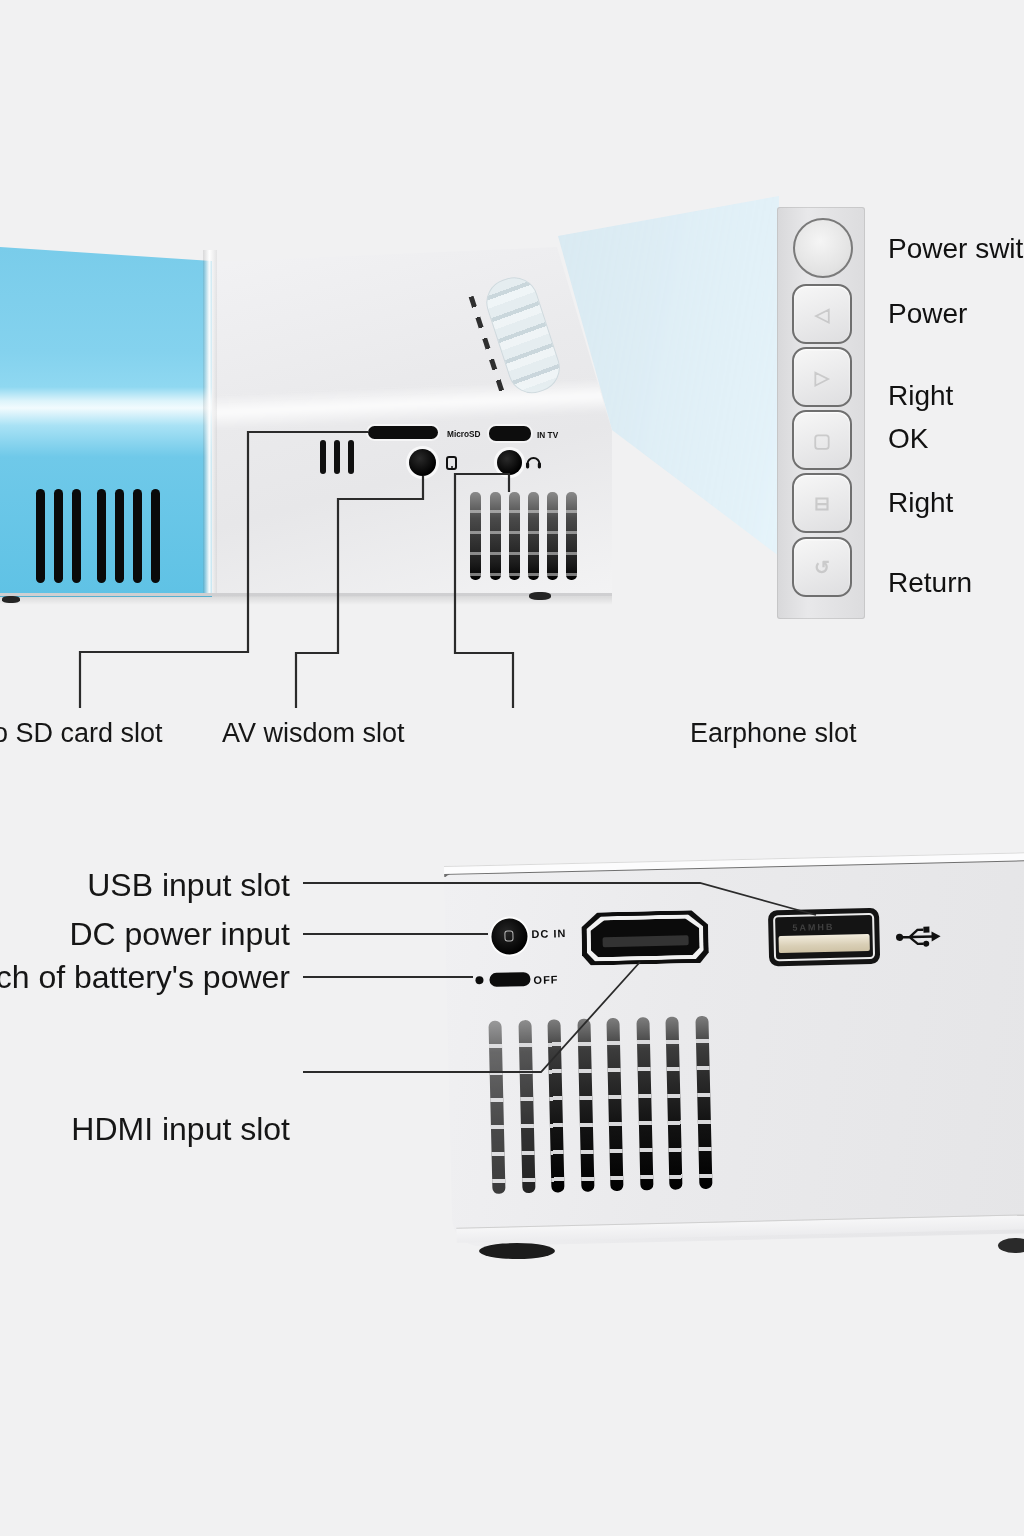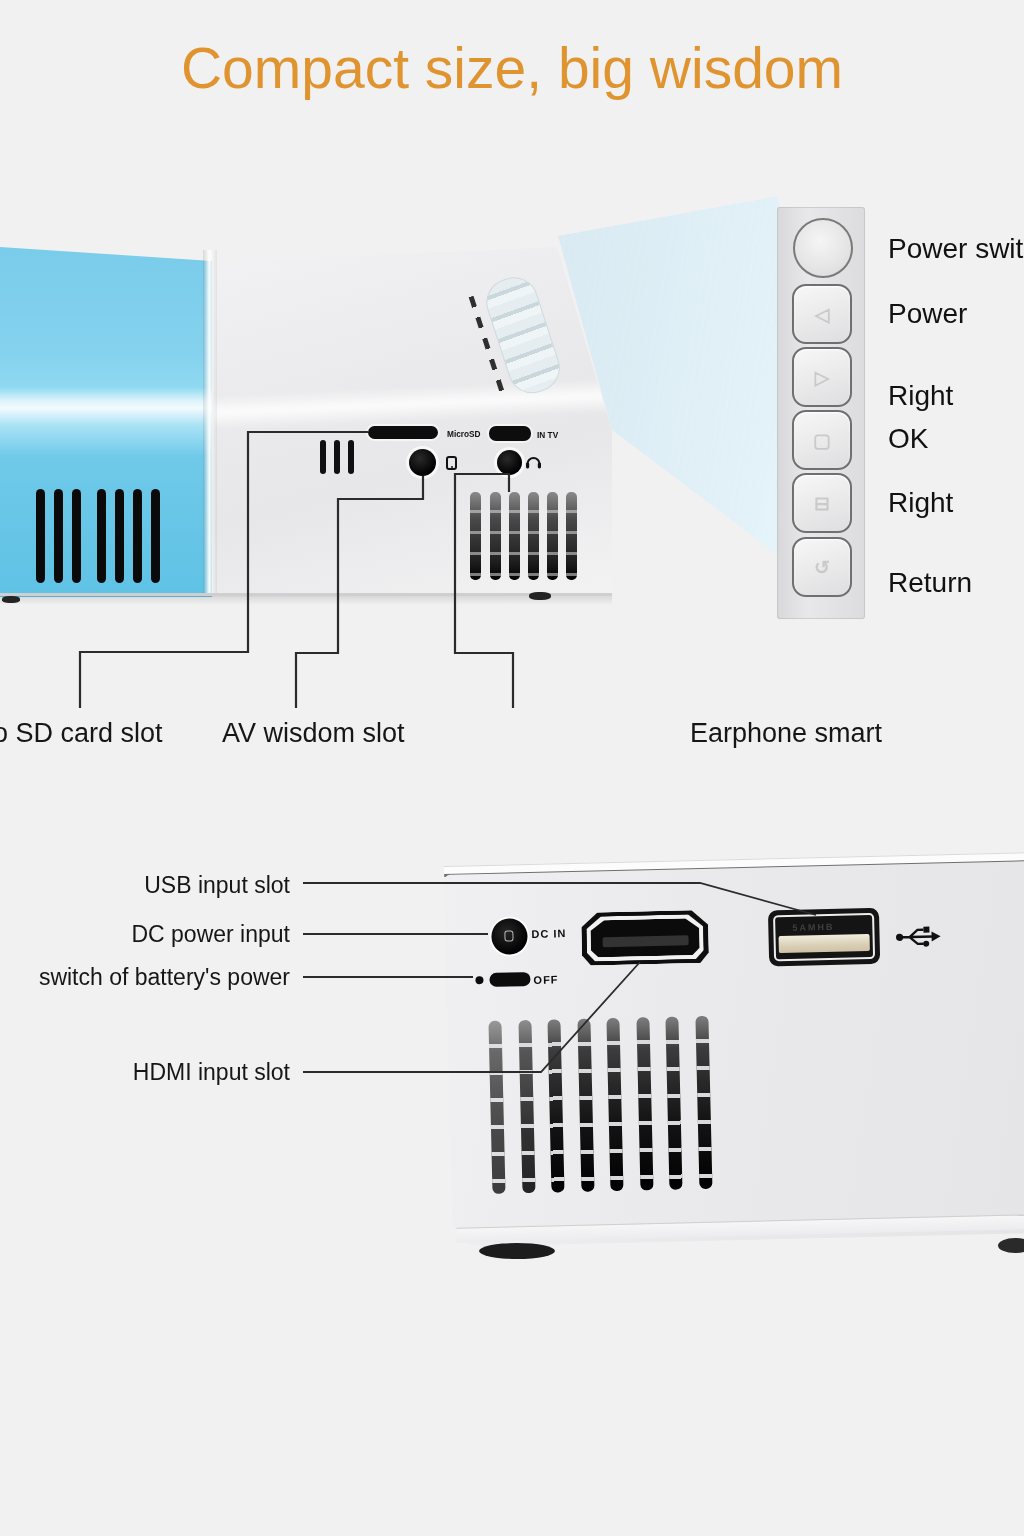--- a/index.html
+++ b/index.html
@@ -125,30 +125,29 @@
       background:linear-gradient(180deg,#f2ecdd,#d9cfb6 60%,#cfc3a6);}
   .usb-port .stamp{left:24px;top:13px;font-size:9px;color:#3f3f3f;letter-spacing:2px;font-weight:bold;}
   .vents-r{left:41px;top:147px;width:280px;height:179px;}
   .vents-r span{position:absolute;top:0;width:13px;height:173px;border-radius:6px;
       background:linear-gradient(180deg,#7d7d7d 0%,#3c3c3c 18%,#141414 60%,#000 100%);}
   .vents-r span i{position:absolute;left:0;top:0;width:100%;height:100%;display:block;border-radius:6px;
       background:repeating-linear-gradient(180deg,rgba(0,0,0,0) 0 23px,#d9d9db 23px 27px);}
   .usb-icon{left:449px;top:57px;width:48px;height:30px;}
 
   
-  .rear-label{right:734px;white-space:nowrap;font-size:23px;line-height:31px;color:#161616;}
+  .rear-label{right:734px;white-space:nowrap;font-size:32px;line-height:31px;color:#161616;}
 
   svg.leaders{left:0;top:0;width:1024px;height:1536px;pointer-events:none;}
 </style>
 </head>
 <body>
 
 <div id="stage">
 
-  <div class="title">Compact size, big wisdom</div>
 
   <div class="beam"></div>
 
   <div class="blue-body"></div>
   <div class="white-body"></div>
   <div class="seam"></div>
   <div class="wheel">
     <span class="teeth"></span>
     <span class="ribs"></span>
   </div>
@@ -228,21 +227,21 @@
 
   <div class="key-label" style="top:234px">Power switch</div>
   <div class="key-label" style="top:299px">Power</div>
   <div class="key-label" style="top:381px">Right</div>
   <div class="key-label" style="top:424px">OK</div>
   <div class="key-label" style="top:488px">Right</div>
   <div class="key-label" style="top:568px">Return</div>
 
   <div class="port-label" style="left:-58px">Micro SD card slot</div>
   <div class="port-label" style="left:222px">AV wisdom slot</div>
-  <div class="port-label" style="left:690px">Earphone smart</div>
+  <div class="port-label" style="left:690px">Earphone slot</div>
 
   <div class="rear-top"></div>
   <div class="rear-body">
     <div class="dc-jack">
         <i></i>
       </div>
     <div class="print p-dc">DC IN</div>
     <div class="bat-dot"></div>
     <div class="bat-pill"></div>
     <div class="print p-off">OFF</div>
@@ -294,21 +293,21 @@
           <i></i>
         </span>
     </div>
   </div>
   <div class="rear-foot1"></div>
   <div class="rear-foot2"></div>
 
   <div class="rear-label" style="top:870px">USB input slot</div>
   <div class="rear-label" style="top:919px">DC power input</div>
   <div class="rear-label" style="top:962px">switch of battery's power</div>
-  <div class="rear-label" style="top:1057px">HDMI input slot</div>
+  <div class="rear-label" style="top:1114px">HDMI input slot</div>
 
   <svg class="leaders" viewBox="0 0 1024 1536">
     <polyline points="368,432 248,432 248,652 80,652 80,708" fill="none" stroke="#2b2b2b" stroke-width="2.2"></polyline>
     <polyline points="423,476 423,499 338,499 338,653 296,653 296,708" fill="none" stroke="#2b2b2b" stroke-width="2.2"></polyline>
     <polyline points="509,492 509,474 455,474 455,653 513,653 513,708" fill="none" stroke="#2b2b2b" stroke-width="2.2"></polyline>
     <polyline points="303,883 700,883 816,915" fill="none" stroke="#2b2b2b" stroke-width="1.8"></polyline>
     <polyline points="303,934 488,934" fill="none" stroke="#2b2b2b" stroke-width="1.8"></polyline>
     <polyline points="303,977 473,977" fill="none" stroke="#2b2b2b" stroke-width="1.8"></polyline>
     <polyline points="303,1072 541,1072 640,962" fill="none" stroke="#2b2b2b" stroke-width="1.8"></polyline>
   </svg>

